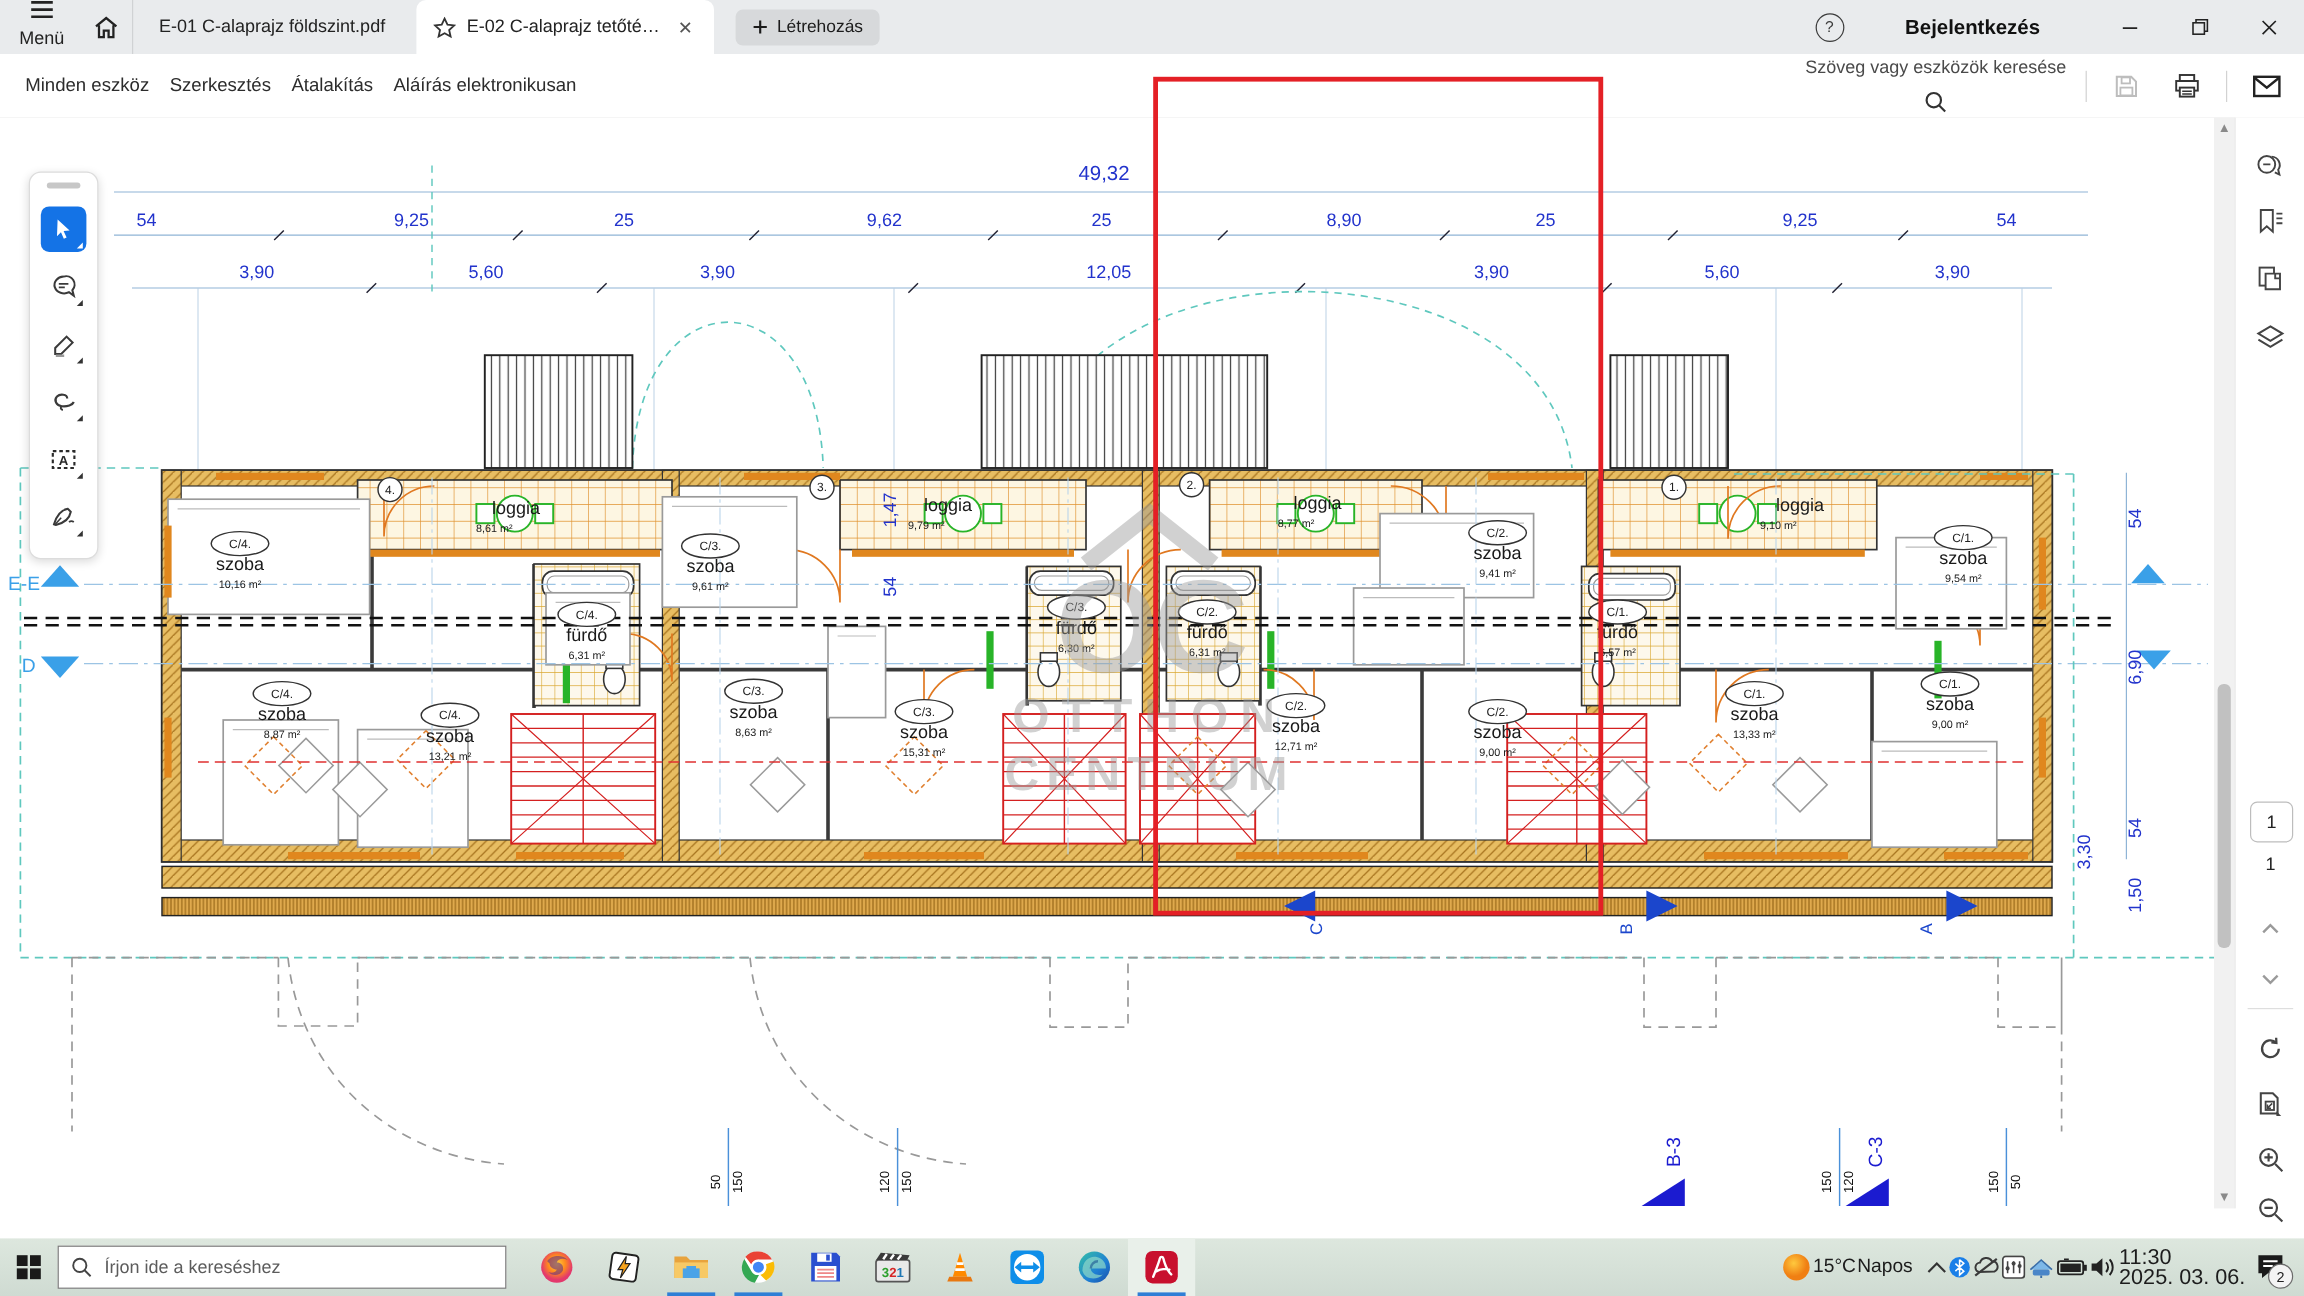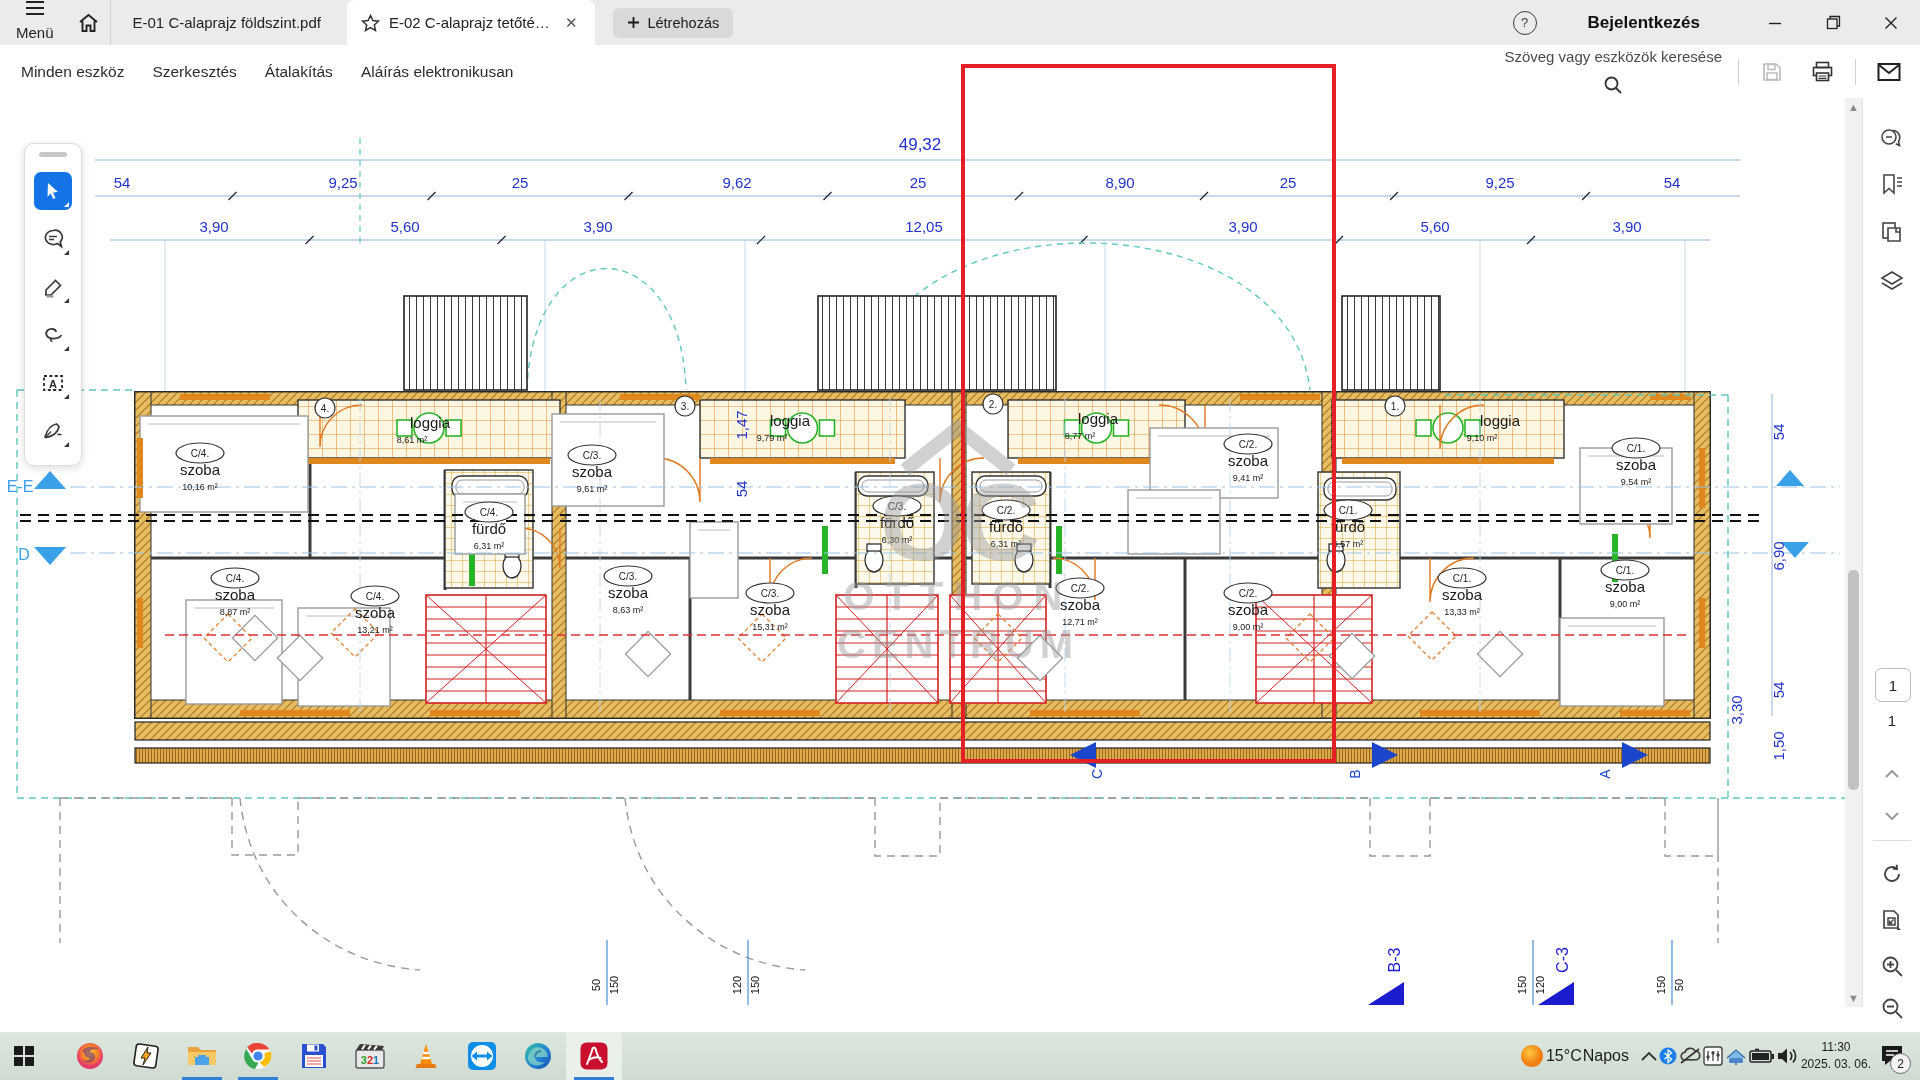--- a/index.html
+++ b/index.html
@@ -20,21 +20,21 @@
   .create-btn{display:flex;align-items:center;gap:7px;height:30px;margin-left:18px;padding:0 14px;
               background:#d7d9db;border-radius:6px;font-size:14.5px;color:#1b1b1b;cursor:pointer;}
   .tb-right{position:absolute;right:0;top:0;height:45px;display:flex;align-items:center;}
   .help-circ{width:22px;height:22px;border:1.6px solid #3b3b3b;border-radius:50%;display:flex;align-items:center;
              justify-content:center;font-size:13px;color:#3b3b3b;margin-right:18px;}
   .signin{font-size:17px;font-weight:bold;color:#111;margin-right:46px;padding-left:33px;}
   .winctl{width:58px;height:45px;display:flex;align-items:center;justify-content:center;cursor:pointer;color:#222;}
 
   
   .menubar{left:0;top:45px;width:1920px;height:53px;background:#ffffff;border-bottom:1px solid #d8d8d8;}
-  .mb-items{display:flex;align-items:center;height:53px;padding-left:21px;gap:28px;}
+  .mb-items{display:flex;align-items:center;height:53px;padding-left:21px;gap:17px;}
   .mb-item{font-size:15.5px;color:#2c2c2c;cursor:pointer;white-space:nowrap;}
   .mb-right{position:absolute;right:14px;top:0;height:53px;display:flex;align-items:center;gap:16px;}
   .search-lbl{font-size:15px;color:#4a4a4a;cursor:pointer;display:flex;align-items:center;gap:10px;flex-direction:column;}
   .vdiv{width:1px;height:26px;background:#d2d2d2;}
   .mb-icon{width:34px;height:34px;display:flex;align-items:center;justify-content:center;cursor:pointer;}
 
   
   .workspace{left:0;top:98px;width:1920px;height:909px;background:#fff;}
   #plan{position:absolute;left:0;top:0;}
 
@@ -78,21 +78,21 @@
            background:linear-gradient(#dde7de,#cfdbd2);display:flex;align-items:center;z-index:40;}
   .start{width:48px;height:48px;display:flex;align-items:center;justify-content:center;cursor:pointer;}
   .tsearch{width:352px;height:34px;background:#fff;border:1px solid #7a7a7a;display:flex;align-items:center;gap:10px;
            padding:0 10px;font-size:15px;color:#5c5c5c;}
   .apps{display:flex;align-items:center;margin-left:14px;}
   .app{position:relative;width:56px;height:48px;display:flex;align-items:center;justify-content:center;cursor:pointer;}
   .app.running:after{content:"";position:absolute;left:8px;bottom:0;width:40px;height:3px;background:#2f7fd6;}
   .app.active{background:#e9f0ea;}
   .tray{position:absolute;right:0;top:0;height:48px;display:flex;align-items:center;gap:1px;padding-right:8px;}
   .tray .txt{font-size:16px;color:#1c1c1c;}
-  .clock{text-align:center;font-size:12px;color:#1c1c1c;line-height:17px;}
+  .clock{text-align:left;font-size:18px;color:#1c1c1c;line-height:17px;}
   .notif{position:relative;width:40px;height:48px;display:flex;align-items:center;justify-content:center;}
   .notif .badge{position:absolute;right:1px;bottom:6px;width:19px;height:19px;border-radius:50%;background:#f3f3f3;
                 border:1.5px solid #6b6b6b;font-size:12px;color:#222;display:flex;align-items:center;justify-content:center;}
 </style>
 </head>
 <body>
 
 <div class="screen">
 
   <header class="abs titlebar">
@@ -699,20 +699,27 @@
 
   <footer class="abs taskbar">
     <div class="start">
       <svg width="22" height="22" viewBox="0 0 22 22">
         <rect x="1" y="1" width="9" height="9" fill="#1a1a1a"></rect>
           <rect x="12" y="1" width="9" height="9" fill="#1a1a1a"></rect>
         <rect x="1" y="12" width="9" height="9" fill="#1a1a1a"></rect>
           <rect x="12" y="12" width="9" height="9" fill="#1a1a1a"></rect>
         </svg>
     </div>
+    <div class="tsearch">
+      <svg width="18" height="18" viewBox="0 0 18 18">
+        <circle cx="7.5" cy="7.5" r="5.5" fill="none" stroke="#444" stroke-width="1.6"></circle>
+        <path d="M11.5 11.5 L16.5 16.5" stroke="#444" stroke-width="1.6"></path>
+        </svg>
+      <span>Írjon ide a kereséshez</span>
+    </div>
     <div class="apps">
       <div class="app">
         <svg width="30" height="30" viewBox="0 0 30 30">
           <defs>
               <radialGradient id="gfx" cx="50%" cy="40%">
                 <stop offset="0%" stop-color="#ffd23e"></stop>
                 <stop offset="55%" stop-color="#ff8a1e"></stop>
                 <stop offset="100%" stop-color="#e3396c"></stop>
               </radialGradient>
             </defs>

